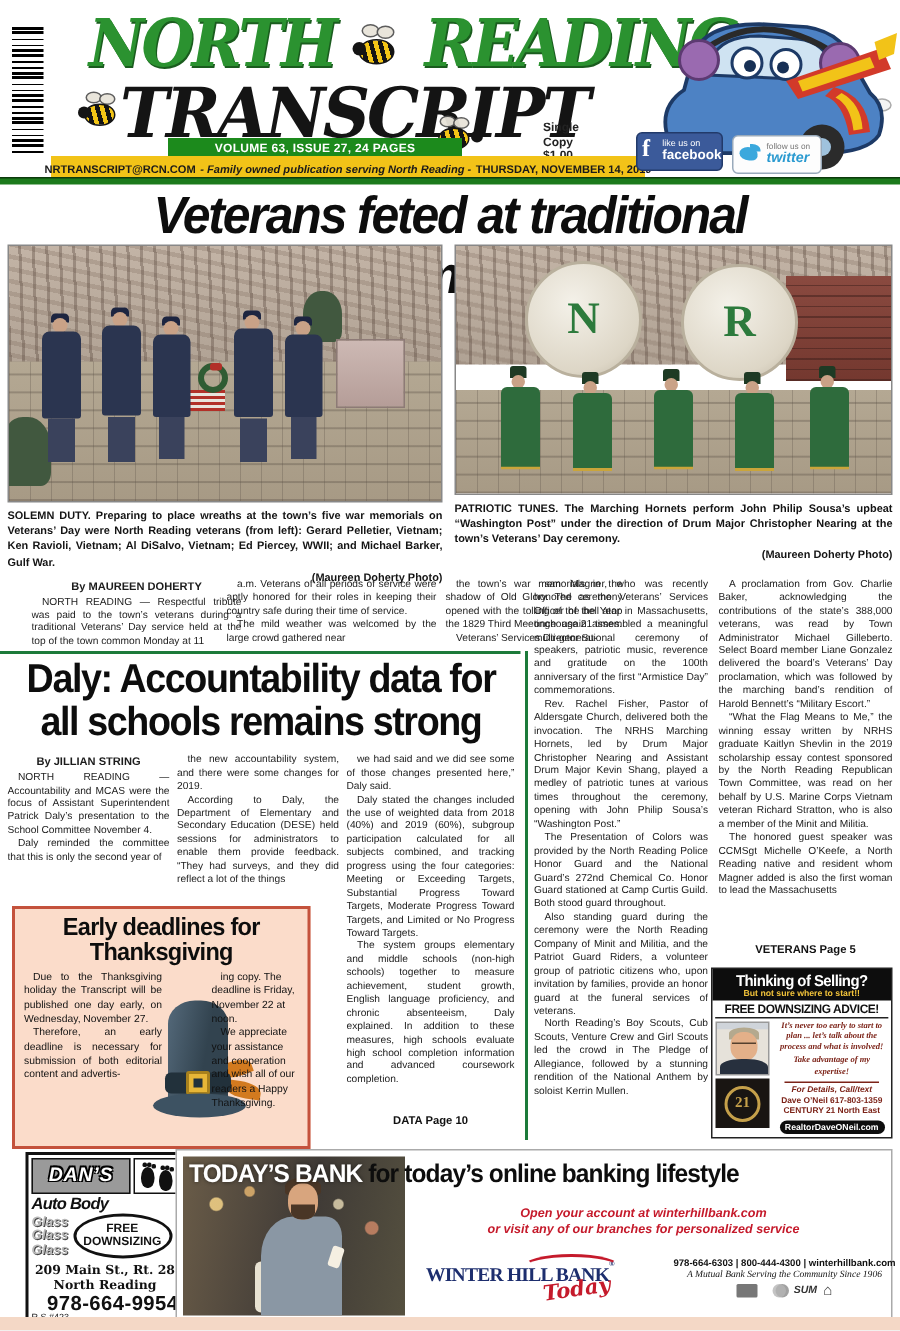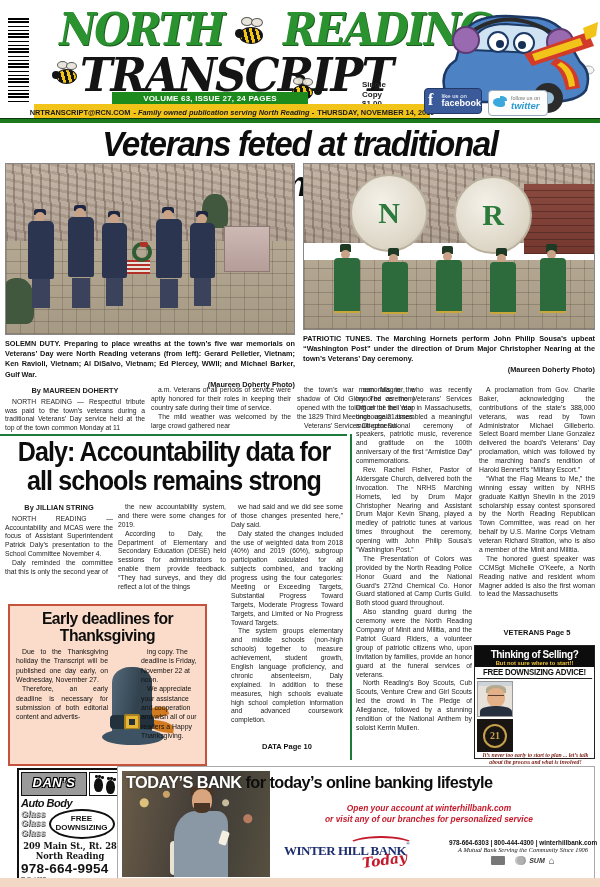--- a/index.html
+++ b/index.html
@@ -98,21 +98,21 @@
   
   .caption { font-size:7.3px; font-weight:bold; line-height:1.4; text-align:justify; color:#141414; }
   .cap-left { left:5px; top:339px; width:290px; }
   .cap-right { left:303px; top:334px; width:292px; }
   .credit { display:block; text-align:right; }
   .byline { font-size:7.4px; font-weight:bold; text-align:center; margin-bottom:2px; }
   .bodycol { font-size:6.8px; line-height:1.31; text-align:justify; color:#1c1c1c; overflow:hidden; }
   .bodycol p { text-indent:7px; margin:0; }
   .jumpline { font-size:7.5px; font-weight:bold; text-align:center; }
 
-  .vcol1 { left:5px;   top:386px; width:140px; height:47px; }
+  .vcol1 { left:21px;   top:386px; width:140px; height:47px; }
   .vcol2 { left:151px; top:386px; width:140px; height:47px; }
   .vcol3 { left:297px; top:386px; width:118px; height:47px; }
   .vcol4 { left:356px; top:386px; width:116px; height:371px; }
   .vcol5 { left:479px; top:386px; width:116px; height:236px; }
   .vets-jump { left:479px; top:628px; width:116px; }
 
   .rule-daly-top { left:0; top:434px; width:347px; height:2px; background:#1c7a3a; }
   .rule-vert    { left:350px; top:434px; width:2px; height:326px; background:#1c7a3a; }
 
   .headline2 { left:0; top:438px; width:348px; text-align:center;
@@ -140,21 +140,21 @@
   .hat .buckle::after { content:""; position:absolute; left:3px; top:3px; width:6px; height:6px; background:#22313b; }
   .hat .brim { position:absolute; left:0; top:62px; width:62px; height:16px; background:#3d5262; border-radius:50%; }
   .hat .leaf { position:absolute; background:#d27a1f; border-radius:0 60% 0 60%; }
 
   
   .selling { left:474px; top:645px; width:121px; height:114px; border:1px solid #222; background:#fff; }
   .selling .head { background:#0d0d0d; color:#fff; text-align:center; padding:2px 0 1px; }
   .selling .head .t1 { font-size:10.5px; font-weight:bold; letter-spacing:-.4px; display:block; transform:scaleX(.95); }
   .selling .head .t2 { font-size:5.8px; font-weight:bold; color:#f2c33a; display:block; }
   .selling .banner { font-size:8.2px; font-weight:bold; text-align:center; border-bottom:1px solid #222; padding:1px 0; letter-spacing:-.3px; transform:scaleX(.97); }
-  .selling .row { display:flex; padding:2px;flex-direction:column; }
+  .selling .row { display:flex; padding:2px; }
   .selling .leftcol { width:38px; }
   .realtor-photo { width:36px; height:36px; background:linear-gradient(#cfd4da 12%, #e6e2da 13%); position:relative; border:1px solid #999; overflow:hidden; }
   .realtor-photo .face { position:absolute; left:9px; top:6px; width:18px; height:19px; background:#e3b089; border-radius:45%; }
   .realtor-photo .hair { position:absolute; left:8px; top:3px; width:20px; height:8px; background:#b4a98e; border-radius:50% 50% 0 0; }
   .realtor-photo .specs { position:absolute; left:10px; top:13px; width:16px; height:4px; border-top:1.5px solid #54402e; }
   .realtor-photo .suit { position:absolute; left:2px; bottom:-2px; width:32px; height:12px; background:#27303e; border-radius:45% 45% 0 0; }
   .c21 { margin-top:2px; width:36px; height:33px; background:#191512; display:flex; align-items:center; justify-content:center; position:relative; }
   .c21 .ring { width:24px; height:24px; border:2px solid #c5a04a; border-radius:50%; display:flex; align-items:center; justify-content:center;
     color:#c5a04a; font-size:10px; font-weight:bold; font-family:"Liberation Serif",serif; }
   .selling .rightcol { flex:1; padding-left:2px; text-align:center; color:#7c2318; }
@@ -177,21 +177,21 @@
   .feet i::before { content:""; position:absolute; top:-3px; left:1px; width:2.5px; height:2.5px; background:#111; border-radius:50%;
     box-shadow:3px 0 0 #111, 6px 1px 0 #111; }
   .feet .f1 { left:4px; } .feet .f2 { left:16px; top:7px; }
   .dans .type { font-size:11px; font-weight:bold; font-style:italic; letter-spacing:-.5px; margin-top:1px; }
   .dans .midrow { display:flex; align-items:center; }
   .glass { font-size:9px; font-weight:bold; font-style:italic; color:#b9b9b9; line-height:1.05;
     text-shadow:.7px .7px 0 #444; }
   .estimates { margin-left:3px; border:2px solid #111; border-radius:50%; padding:4px 5px; font-size:8px; font-weight:bold;
     text-align:center; line-height:1.1; }
   .dans .addr { font-size:8.3px; font-weight:bold; text-align:center; line-height:1.25; margin-top:2px; font-family:"DejaVu Serif",serif; }
-  .dans .phone { font-size:13.5px; font-weight:bold; text-align:left; letter-spacing:.3px; }
+  .dans .phone { font-size:13.5px; font-weight:bold; text-align:right; letter-spacing:.3px; }
   .dans .rs { font-size:6px; }
 
   .bank { left:117px; top:766px; width:478px; height:114px; border:1px solid #aaa; background:#fff; }
   .bank-photo { position:absolute; left:4px; top:4px; width:148px; height:106px; overflow:hidden;
     background:
       radial-gradient(circle at 15% 30%, rgba(255,220,140,.8) 0 4px, rgba(0,0,0,0) 5px),
       radial-gradient(circle at 30% 22%, rgba(255,200,120,.7) 0 3px, rgba(0,0,0,0) 4px),
       radial-gradient(circle at 70% 30%, rgba(255,240,200,.7) 0 3px, rgba(0,0,0,0) 4px),
       radial-gradient(circle at 85% 45%, rgba(255,160,120,.6) 0 4px, rgba(0,0,0,0) 5px),
       radial-gradient(circle at 55% 50%, rgba(255,220,160,.5) 0 3px, rgba(0,0,0,0) 4px),

